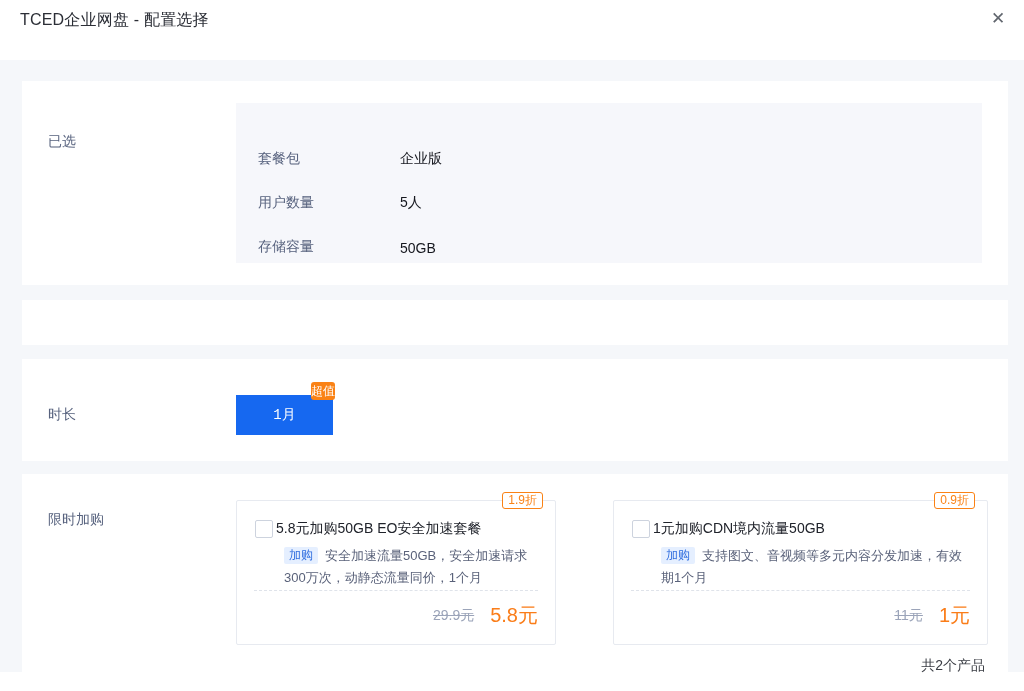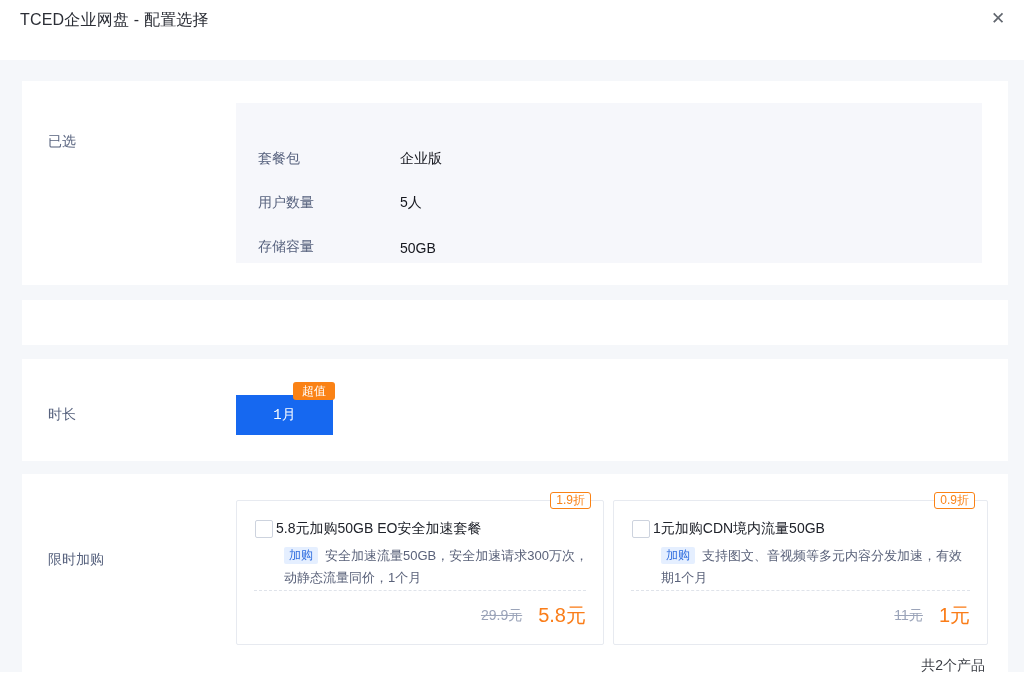--- a/index.html
+++ b/index.html
@@ -15,40 +15,40 @@
   .backdrop{position:absolute;left:0;top:60px;width:1024px;height:612px;background:#f5f7fa;}
   .panel{position:absolute;left:22px;width:986px;background:#ffffff;}
   .panel-1{top:21px;height:204px;}
   .panel-2{top:240px;height:45px;}
   .panel-3{top:299px;height:102px;}
   .panel-4{top:414px;height:198px;}
 
   .section-label{position:absolute;left:26px;font-size:14px;color:#57627e;}
   .panel-1 .section-label{top:52px;}
   .panel-3 .section-label{top:47px;}
-  .panel-4 .section-label{top:37px;margin-top:40px;}
+  .panel-4 .section-label{top:37px;}
 
   
   .selected-box{position:absolute;left:214px;top:22px;width:746px;height:160px;background:#f6f7fb;
     box-sizing:border-box;padding:21px 22px 0 22px;}
   .sel-row{display:flex;align-items:flex-end;height:44px;font-size:14px;}
   .sel-row .k{width:142px;color:#57627e;}
   .sel-row .v{color:#15171e;}
 
   
   .duration-wrap{position:absolute;left:214px;top:36px;width:97px;height:40px;}
   .duration-btn{width:97px;height:40px;background:#1668f0;color:#ffffff;font-size:14px;border:none;
     cursor:pointer;display:flex;align-items:center;justify-content:center;font-family:Liberation Mono, monospace;}
-  .super-badge{position:absolute;right:-2px;top:-13px;height:18px;line-height:18px;padding:0 9px;
+  .super-badge{position:absolute;right:-2px;top:-13px;height:18px;line-height:18px;padding:0 0;
     background:#fa8215;color:#ffffff;font-size:12px;border-radius:3px;z-index:2;}
 
   
   .card{position:absolute;top:26px;height:145px;background:#ffffff;border:1px solid #e7eaf0;
     border-radius:2px;box-sizing:border-box;cursor:pointer;}
-  .card-1{left:214px;width:368px;}
+  .card-1{left:214px;width:320px;}
   .card-2{left:591px;width:375px;}
   .disc-badge{position:absolute;top:-9px;right:12px;background:#ffffff;border:1px solid #fa8215;
     color:#fa8215;font-size:12px;line-height:15px;padding:0 5px;border-radius:3px;}
   .card-head{display:flex;align-items:center;gap:3px;padding:19px 14px 0 18px;}
   .checkbox{width:16px;height:16px;border:1px solid #cdd3de;border-radius:2px;background:#fff;flex:none;cursor:pointer;}
   .card-title{font-size:14px;color:#20232b;white-space:nowrap;overflow:hidden;}
   .card-desc{margin:7px 15px 0 47px;font-size:13px;line-height:22px;color:#5a627a;}
   .addon-tag{display:inline-block;background:#e5efff;color:#2e6cdf;font-size:12px;line-height:17px;
     padding:0 5px;border-radius:2px;margin-right:7px;transform:translateY(-1px);}
   .card-divider{position:absolute;left:17px;right:17px;top:89px;border-top:1px dashed #dfe3ea;}

